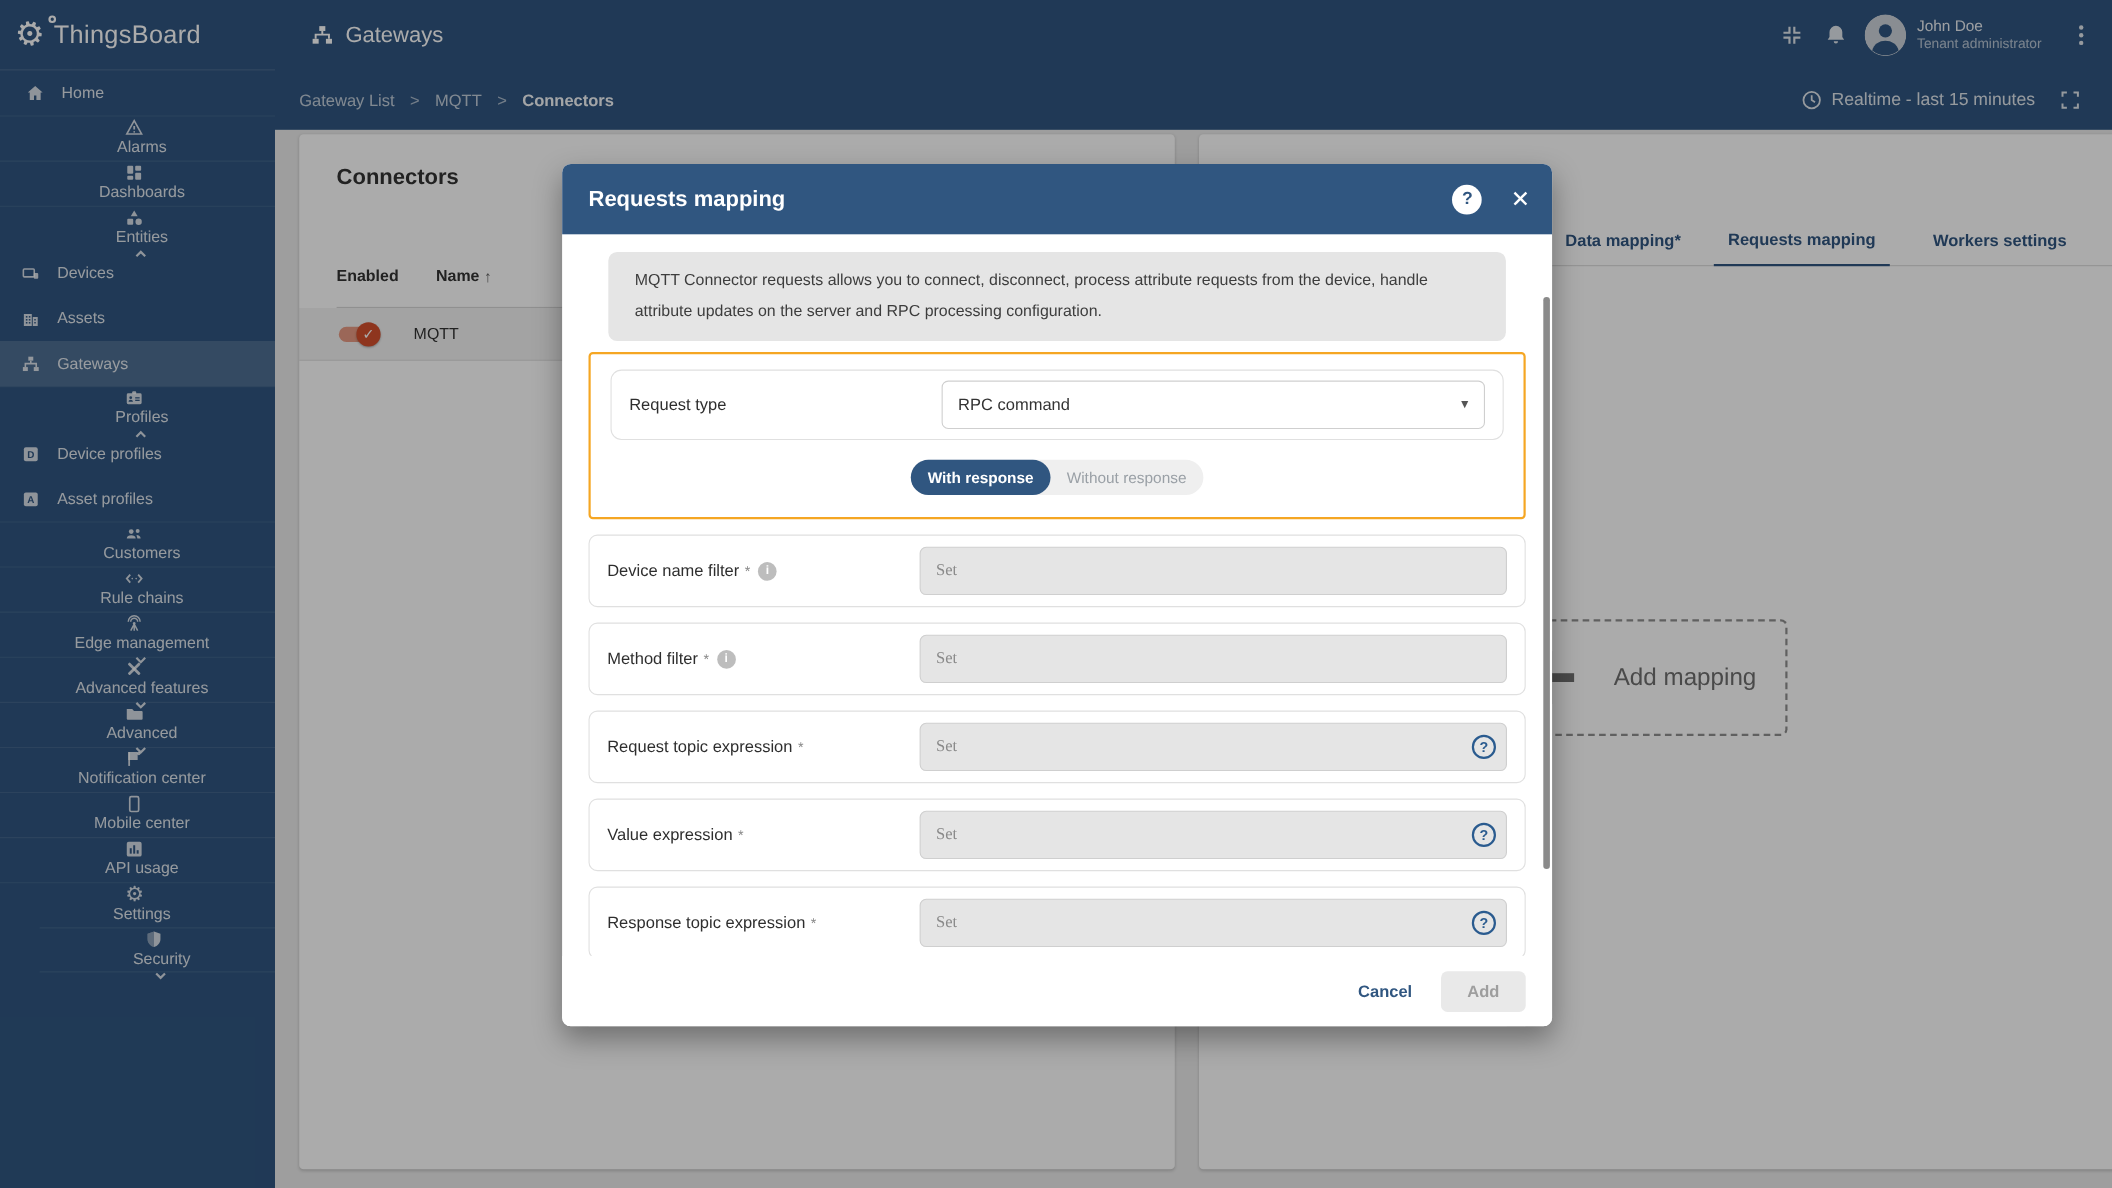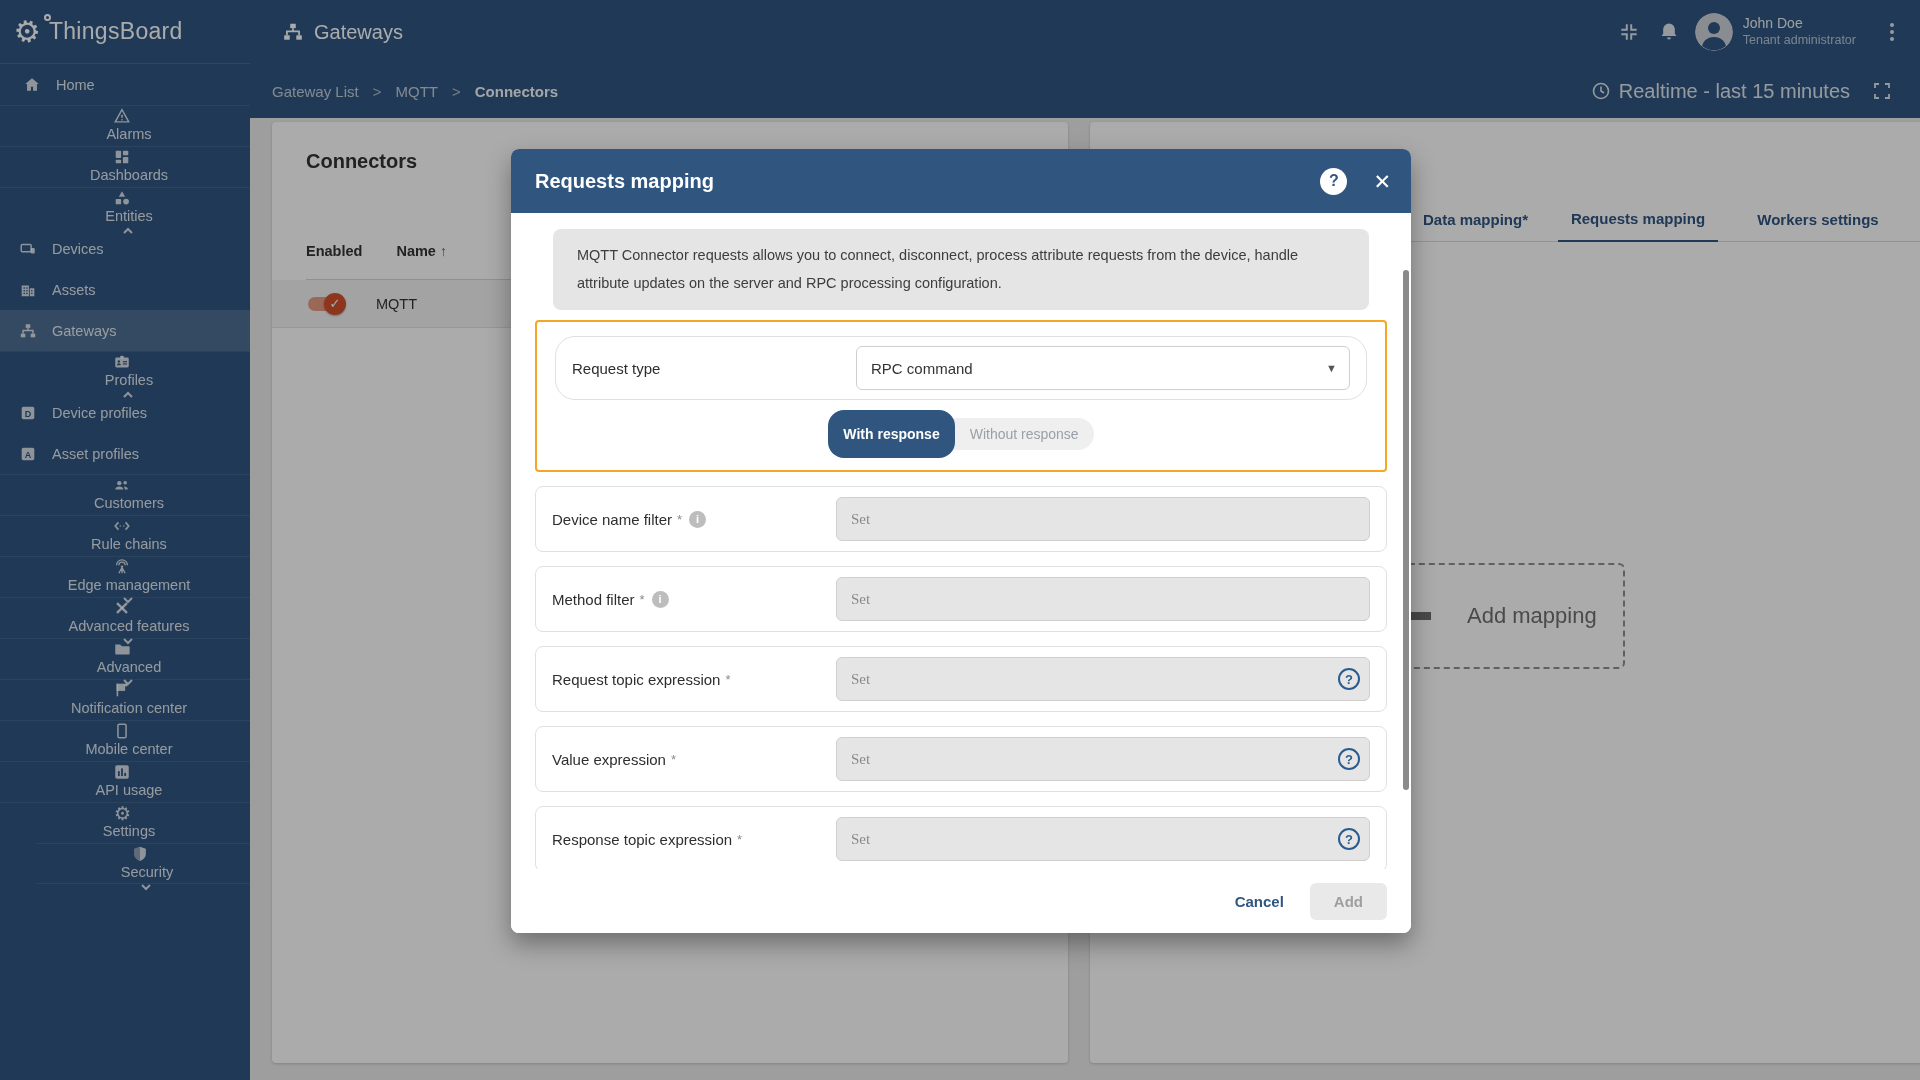--- a/index.html
+++ b/index.html
@@ -37,21 +37,21 @@
   .user-block { line-height:1.25; margin-right:26px; cursor:pointer; }
   .user-name { color:rgba(255,255,255,.9); font-size:14px; }
   .user-role { color:rgba(255,255,255,.65); font-size:12.5px; }
   .kebab { display:flex; flex-direction:column; gap:3px; padding:8px; cursor:pointer; }
   .kebab i { width:4px; height:4px; border-radius:50%; background:rgba(255,255,255,.85); }
   .hrow2 { height:54px; display:flex; align-items:center; padding:0 28px 0 22px; }
   .crumbs { display:flex; align-items:center; gap:14px; font-size:15px; color:rgba(255,255,255,.7); }
   .crumb { cursor:pointer; }
   .crumb.last { color:rgba(255,255,255,.95); font-weight:700; cursor:default; }
   .crumb-sep { color:rgba(255,255,255,.6); }
-  .timewin { display:flex; align-items:center; gap:8px; color:rgba(255,255,255,.85); font-size:20px; cursor:pointer; }
+  .timewin { display:flex; align-items:center; gap:8px; color:rgba(255,255,255,.85); font-size:16px; cursor:pointer; }
   .timewin svg { width:20px; height:20px; }
   .fs-btn { margin-left:22px; color:rgba(255,255,255,.85); cursor:pointer; display:flex; }
   .fs-btn svg { width:20px; height:20px; }
 
   
   .content { position:absolute; left:250px; top:118px; right:0; bottom:0; background:#ECECEC; }
   .card { position:absolute; background:#fff; border-radius:4px; box-shadow:0 1px 3px rgba(0,0,0,.18); }
   .card-left { left:22px; top:4px; width:796px; height:941px; }
   .card-right { left:840px; top:4px; width:1065px; height:941px; }
   .panel-title { font-size:20px; font-weight:700; color:#333; padding:28px 0 0 34px; }
@@ -77,33 +77,33 @@
   .backdrop { position:absolute; inset:0; background:rgba(0,0,0,.33); z-index:40; }
   .modal { position:absolute; left:511px; top:149px; width:900px; height:784px; background:#fff; border-radius:8px; z-index:50; box-shadow:0 11px 25px rgba(0,0,0,.35); overflow:hidden; }
   .modal-head { height:64px; background:#305680; display:flex; align-items:center; padding:0 20px 0 24px; }
   .modal-title { color:#fff; font-size:20px; font-weight:700; flex:1; }
   .mh-help { width:27px; height:27px; border-radius:50%; background:#fff; color:#305680; font-weight:700; font-size:16px; display:flex; align-items:center; justify-content:center; cursor:pointer; margin-right:26px; }
   .mh-close { color:#fff; font-size:21px; cursor:pointer; line-height:1; }
   .modal-body { position:absolute; top:64px; bottom:0; left:0; right:0; padding:0 24px; overflow:hidden; }
   .info-box { margin:16px 18px 0; background:#e5e5e5; border-radius:8px; padding:13px 24px; font-size:14.5px; color:#3d3d3d; line-height:1.9; }
   .hl-box { margin-top:10px; border:2px solid #F5A623; border-radius:4px; padding:14px 18px 20px; }
   .field-card { border:1px solid #e0e0e0; border-radius:8px; height:66px; display:flex; align-items:center; padding:0 16px; background:#fff; }
-  .hl-box .field-card { height:64px; border-radius:20px; }
+  .hl-box .field-card { height:64px; border-radius:10px; }
   .field-label { width:284px; flex:none; font-size:15px; color:#2e2e2e; display:flex; align-items:center; gap:7px; }
   .req { color:#8a8a8a; font-size:13px; margin-left:-2px; }
   .info-ic { width:17px; height:17px; border-radius:50%; background:#bdbdbd; color:#fff; font-size:11px; font-weight:700; display:flex; align-items:center; justify-content:center; font-style:normal; }
   .input-wrap { position:relative; flex:1; }
   .tb-input { width:100%; height:44px; border:1px solid #cfcfcf; border-radius:6px; padding:0 40px 0 14px; font-size:15px; color:#333; font-family:Liberation Serif, serif; outline:none; background:#e5e5e5; }
   .tb-input::placeholder { color:#8a8a8a; }
   .help-ic { position:absolute; right:10px; top:11px; width:22px; height:22px; border-radius:50%; border:2px solid #2a5b8f; color:#2a5b8f; font-size:13px; font-weight:700; display:flex; align-items:center; justify-content:center; cursor:pointer; }
   .select-box { position:relative; flex:1; height:44px; border:1px solid #cfcfcf; border-radius:6px; display:flex; align-items:center; padding:0 14px; font-size:15px; color:#333; cursor:pointer; background:#fff; }
   .select-box .chev { position:absolute; right:12px; color:#555; font-size:11px; }
   .resp-toggle-row { display:flex; justify-content:center; margin-top:18px; }
   .resp-pill { background:#efefef; border-radius:16px; height:32px; display:flex; align-items:center; font-size:14px; }
-  .resp-opt { padding:0 15px; height:48px; display:flex; align-items:center; border-radius:16px; color:#9aa0a6; cursor:pointer; }
+  .resp-opt { padding:0 15px; height:32px; display:flex; align-items:center; border-radius:16px; color:#9aa0a6; cursor:pointer; }
   .resp-opt.sel { background:#305680; color:#fff; font-weight:700; }
   .mt14 { margin-top:14px; }
   .modal-foot { position:absolute; left:0; right:0; bottom:0; height:64px; background:#fff; display:flex; align-items:center; justify-content:flex-end; gap:10px; padding:0 24px; z-index:5; }
   .cancel-btn { background:none; border:none; color:#305680; font-size:15px; font-weight:700; padding:9px 16px; cursor:pointer; font-family:inherit; }
   .add-btn { background:#e9e9e9; border:none; color:#9e9e9e; font-size:15px; font-weight:700; padding:10px 24px; border-radius:6px; cursor:default; font-family:inherit; }
   .mscroll { position:absolute; right:2px; top:121px; width:6px; height:520px; background:#8a8a8a; border-radius:3px; z-index:6; }
 </style>
 </head>
 <body>
 

